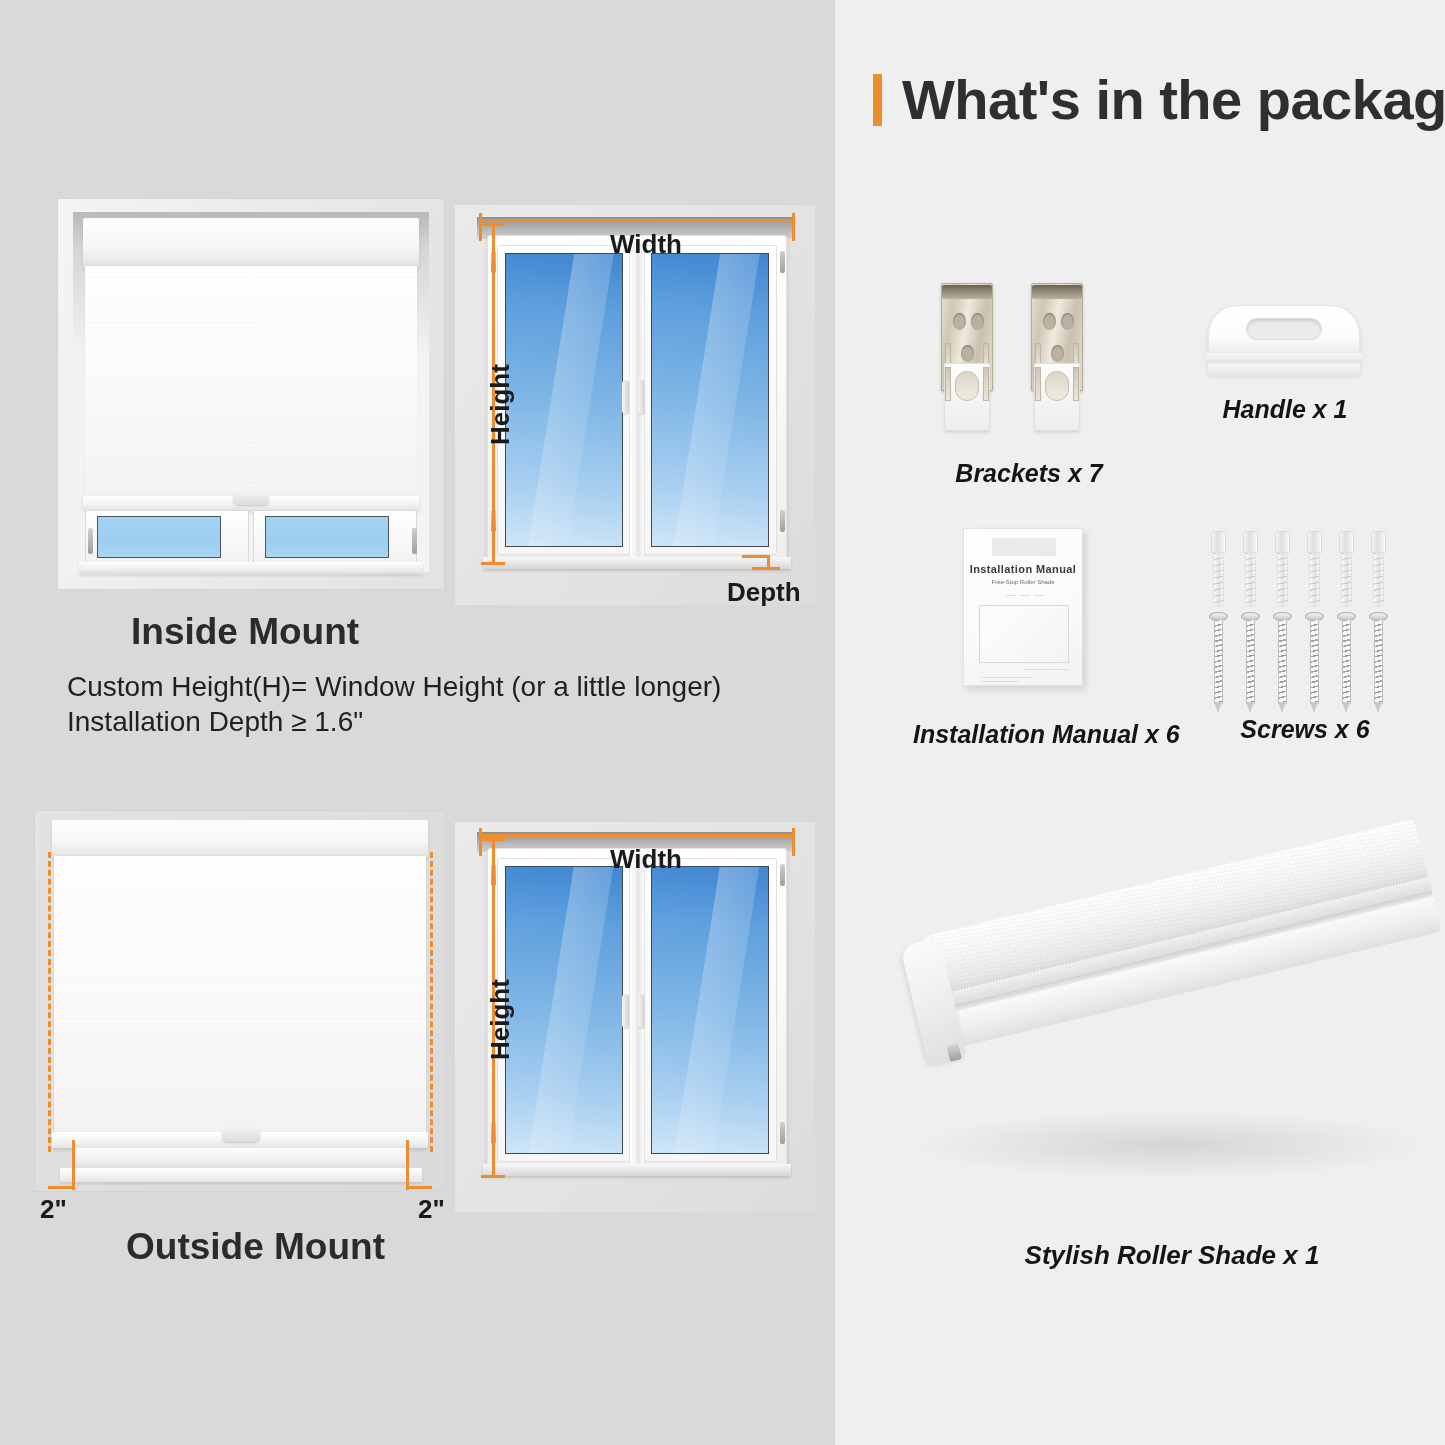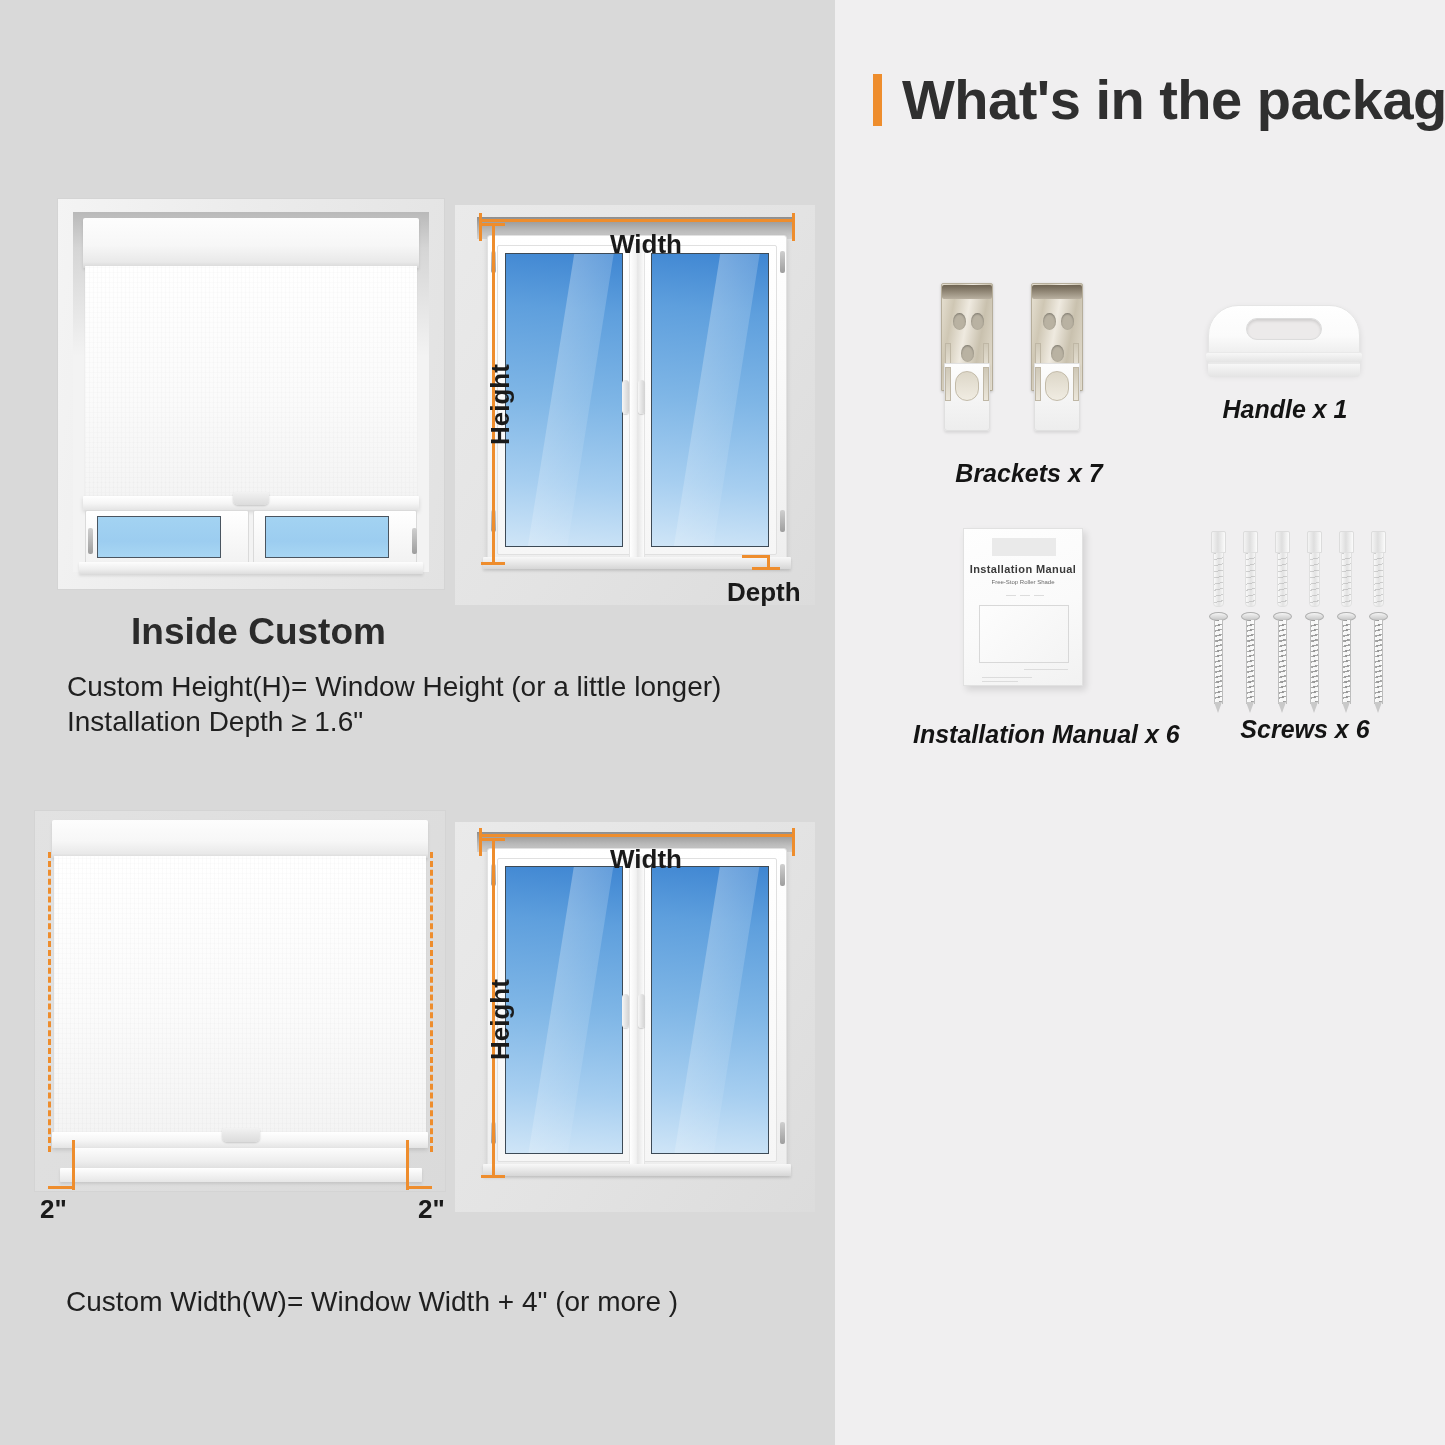--- a/index.html
+++ b/index.html
@@ -474,21 +474,21 @@
     <div class="mk mk-h" style="left:26px; top:18px; width:24px;"></div>
     <div class="mk mk-h" style="left:26px; top:357px; width:24px;"></div>
     <div class="dim-label vert" style="left:30px; top:240px;">Height</div>
 
     <div class="mk mk-h" style="left:287px; top:350px; width:28px;"></div>
     <div class="mk mk-h" style="left:297px; top:362px; width:28px;"></div>
     <div class="mk mk-v" style="left:312px; top:350px; height:14px;"></div>
     <div class="dim-label" style="left:272px; top:372px;">Depth</div>
   </div>
 
-  <div class="mount-title" id="inside-title">Inside Custom</div>
+  <div class="mount-title" id="inside-title">Inside Mount</div>
   <div class="mount-lines" id="inside-lines">
     <div>Custom Height(H)= Window Height (or a little longer)</div>
     <div>Installation Depth ≥ 1.6"</div>
   </div>
 
   <div class="shade-wrap" style="left:34px; top:810px; width:412px; height:382px;">
     <div class="win-outer" style="background:linear-gradient(125deg,#e2e2e2,#dadada);"></div>
     <div class="shade-headrail" style="left:18px; top:10px; width:376px; height:38px;"></div>
     <div class="shade-fabric" style="left:20px; top:46px; width:372px; height:278px;"></div>
     <div class="shade-bottombar" style="left:18px; top:322px; width:376px; height:16px;"></div>
@@ -529,22 +529,22 @@
     <div class="mk mk-v" style="left:24px; top:6px; height:28px;"></div>
     <div class="mk mk-v" style="left:337px; top:6px; height:28px;"></div>
     <div class="dim-label" style="left:155px; top:22px;">Width</div>
 
     <div class="mk mk-v" style="left:37px; top:16px; height:340px;"></div>
     <div class="mk mk-h" style="left:26px; top:16px; width:24px;"></div>
     <div class="mk mk-h" style="left:26px; top:353px; width:24px;"></div>
     <div class="dim-label vert" style="left:30px; top:238px;">Height</div>
   </div>
 
+  <div class="mount-title" id="outside-title">Outside Mount</div>
   <div class="mount-lines" id="outside-lines">
-    <div>Custom Width(W)= Window Width + 4" (or more )</div>
   </div>
 
   <div class="panel-right"></div>
 
   <div class="heading" id="heading-right">
     <div class="accent-bar"></div>
     <div class="heading-text">What's in the package</div>
   </div>
 
   <div>
@@ -655,14 +655,28 @@
       </div>
     <div class="screw" style="left:1372px; top:612px;">
         <div class="s-head"></div>
         <div class="s-shank"></div>
         <div class="s-tip"></div>
       </div>
 
     <div class="pkg-label" style="left:1222px; top:715px; width:166px;">Screws  x 6</div>
   </div>
 
+  <div class="roller-stage" style="left:890px; top:860px; width:555px; height:360px;">
+    <div class="rt-shadow" style="left:20px; top:250px; width:520px; height:70px;"></div>
+
+    <div class="roller-tube" style="left:30px; top:80px; width:530px; height:180px; transform:rotate(-13.5deg);">
+      <div class="rt-top" style="left:22px; top:0px;  width:508px; height:62px;"></div>
+      <div class="rt-front" style="left:22px; top:60px; width:508px; height:16px;"></div>
+      <div class="rt-groove" style="left:24px; top:74px; width:506px; height:8px;"></div>
+      <div class="rt-lower" style="left:26px; top:80px; width:504px; height:36px;"></div>
+      <div class="rt-cap" style="left:0px;  top:4px;  width:40px; height:122px;"></div>
+      <div class="rt-chrome" style="left:22px; top:112px; width:12px; height:16px;"></div>
+    </div>
+
+    <div class="pkg-label" style="left:122px; top:380px; width:320px; font-size:26px;">Stylish Roller Shade x 1</div>
+  </div>
 
 </div>
 
 </body></html>

